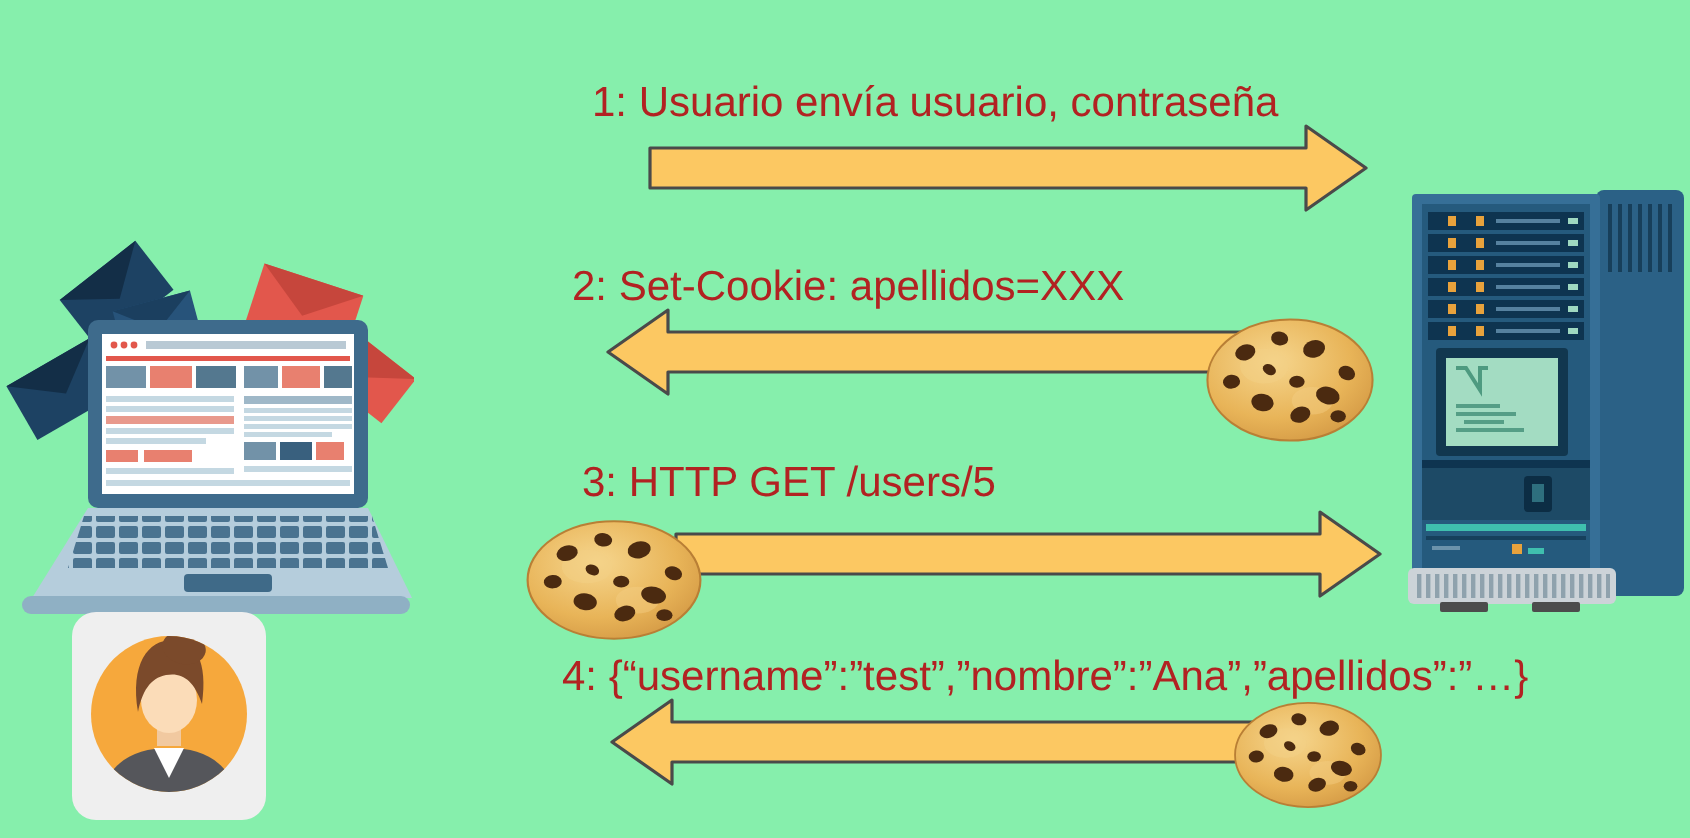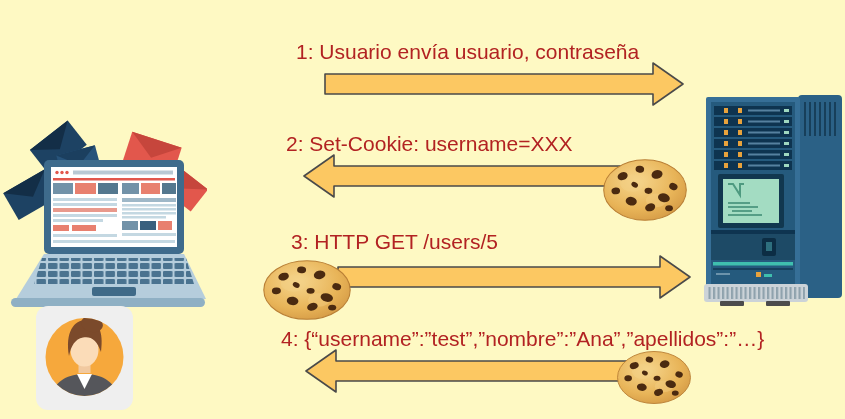--- a/index.html
+++ b/index.html
@@ -1,17 +1,17 @@
 <!DOCTYPE html>
 <html style="--label-text: #b22222; --arrow-fill: #fcc862; --arrow-stroke: #4a4a4a; --cookie-base: #e8b458; --cookie-chip: #4b2a10; --server-blue: #2b6186; --laptop-blue: #3e6b8c; --avatar-orange: #f6a83c;"><head>
 <meta charset="utf-8">
 <style>
   html,body{margin:0;padding:0;background:#ffffff;}
   #stage{
-    position:relative;width:845px;height:419px;background:#fef9c3;overflow:hidden;
+    position:relative;width:845px;height:419px;background:#86efac;overflow:hidden;
     font-family:"Liberation Sans",sans-serif;
   }
   .msg-label{
     position:absolute;font-size:21px;line-height:1.15;white-space:nowrap;
     color:var(--label-text,#b22222);
   }
   svg.arrow{position:absolute;overflow:visible;}
   svg.arrow polygon{
     fill:var(--arrow-fill,#fcc862);
     stroke:var(--arrow-stroke,#4a4a4a);
@@ -195,21 +195,21 @@
   </svg>
 
   <div>
     <span class="msg-label" style="left:296px;top:40px">1: Usuario envía usuario, contraseña</span>
     <svg class="arrow" style="left:325px;top:61px" width="360" height="46" viewBox="0 0 360 46">
       <polygon points="0,13 328,13 328,2 358,23 328,44 328,33 0,33"></polygon>
     </svg>
   </div>
 
   <div>
-    <span class="msg-label" style="left:286px;top:132px">2: Set-Cookie: username=XXX</span>
+    <span class="msg-label" style="left:286px;top:132px">2: Set-Cookie: apellidos=XXX</span>
     <svg class="arrow" style="left:302px;top:153px" width="350" height="46" viewBox="0 0 350 46">
       <polygon points="350,13 32,13 32,2 2,23 32,44 32,33 350,33"></polygon>
     </svg>
     <svg class="cookie" style="left:602px;top:158px" width="86" height="64" viewBox="0 0 100 74" preserveAspectRatio="none">
       <use href="#cookie-sym"></use>
     </svg>
   </div>
 
   <div>
     <span class="msg-label" style="left:291px;top:230px">3: HTTP GET /users/5</span>

